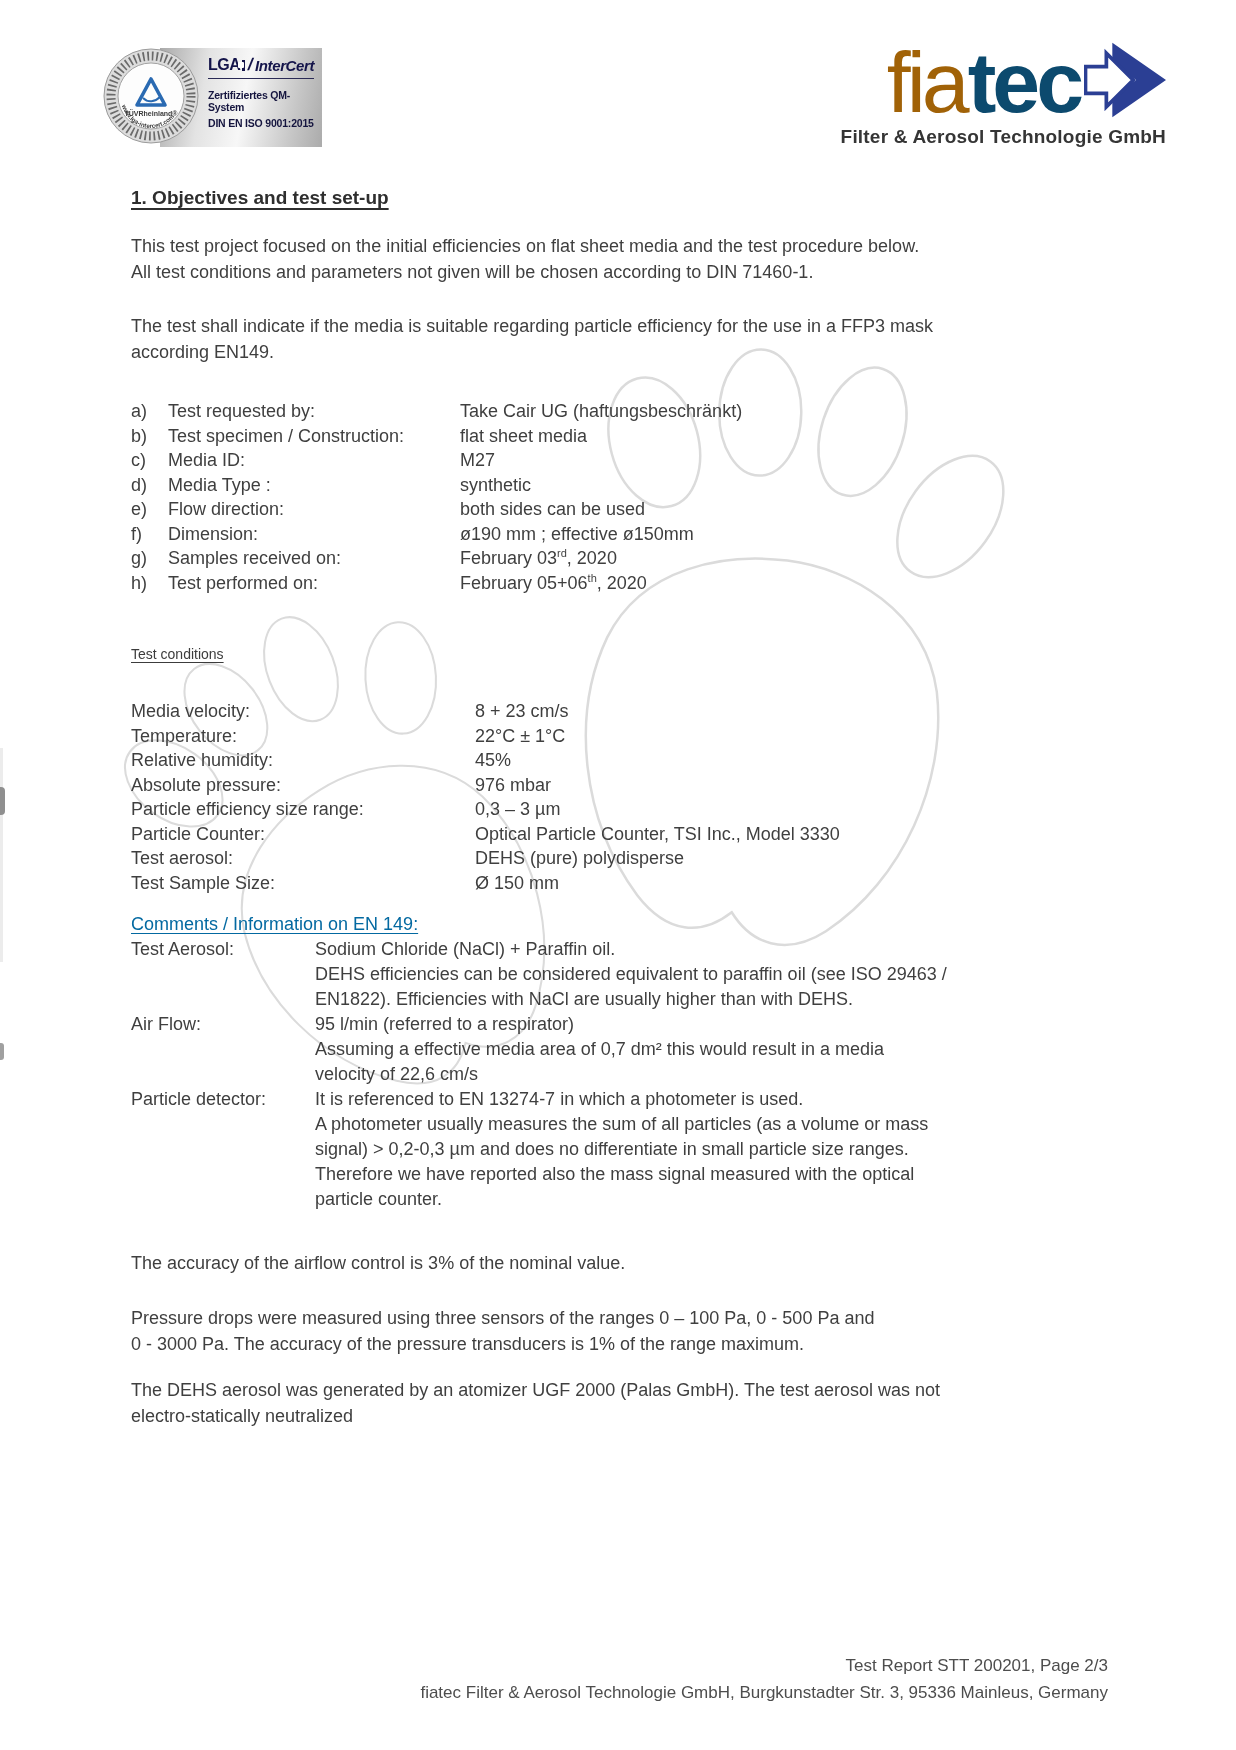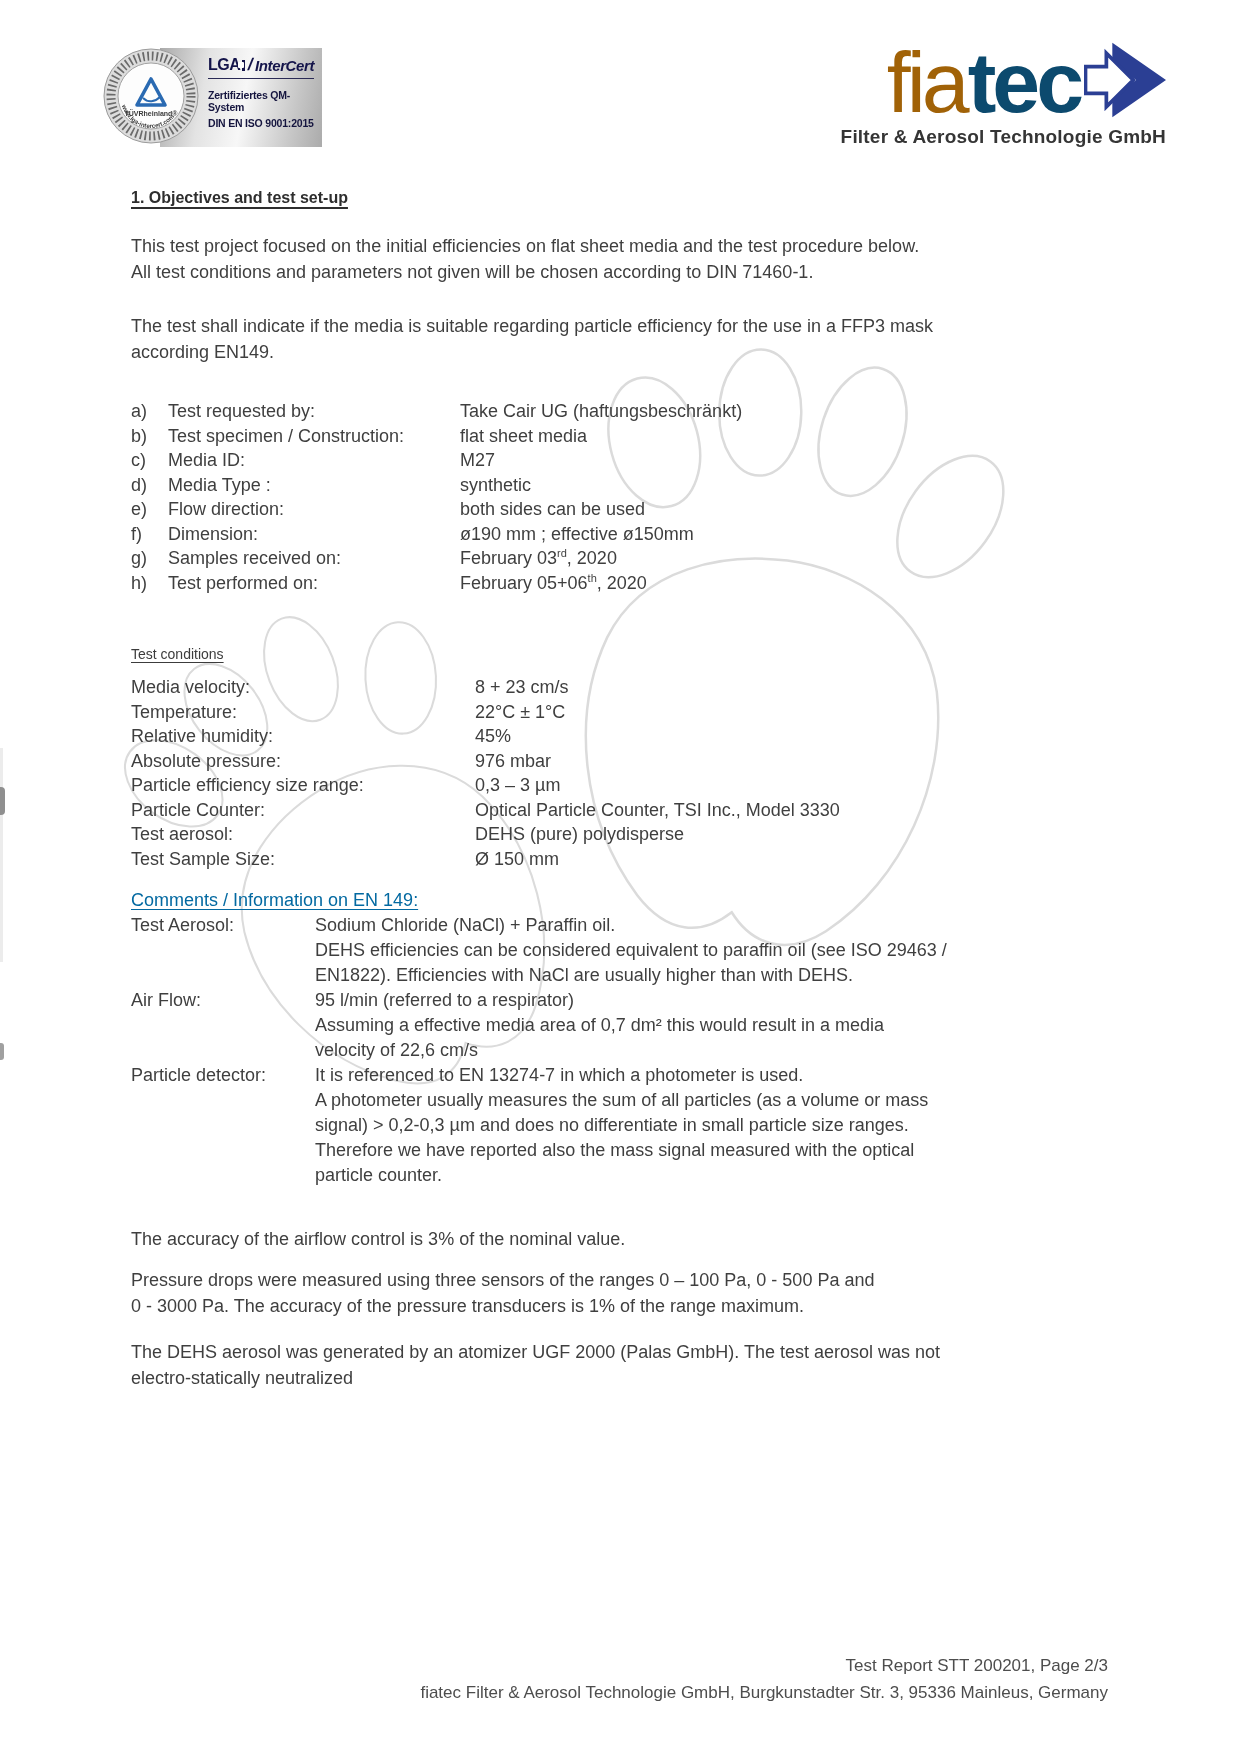--- a/index.html
+++ b/index.html
@@ -35,46 +35,46 @@
   .brand-row{display:flex; align-items:flex-end; justify-content:flex-end;}
   .brand-fia{font-size:86px; line-height:76px; font-weight:500; color:#a16207; letter-spacing:-4px;}
   .brand-tec{font-size:86px; line-height:76px; font-weight:800; color:#0c4a6e; letter-spacing:-4px; margin-left:2px;}
   .brand-arrow{margin-left:4px; margin-bottom:2px;}
   .brand-tagline{margin-top:6px; font-size:19px; font-weight:700; color:#353535; letter-spacing:0.2px;}
 
   
   .main{position:absolute; left:131px; top:185px; width:1000px; z-index:1; font-size:18px; line-height:26px;}
   .line{white-space:nowrap;}
   .h1{
-    font-size:16px; font-weight:bold; color:#2e2e2e;
+    font-size:19px; font-weight:bold; color:#2e2e2e;
     text-decoration:underline; text-underline-offset:4px; text-decoration-thickness:1.5px;
     margin:0 0 0 0; line-height:26px;
   }
   .p1{margin-top:22px;}
   .p2{margin-top:28px;}
 
   .setup{margin-top:34px; line-height:24.5px;}
   .setup-row{display:grid; grid-template-columns:37px 292px auto;}
 
   .h2{
     margin-top:46px; font-size:14px; color:#3c3c3c; line-height:26px;
     text-decoration:underline; text-underline-offset:3px;
   }
-  .conds{margin-top:8px; line-height:24.5px;}
+  .conds{margin-top:32px; line-height:24.5px;}
   .cond-row{display:grid; grid-template-columns:344px auto;}
 
   .h3{
     margin-top:16px; font-size:18px; color:#0369a1; line-height:26px;
     text-decoration:underline; text-underline-offset:3px;
   }
   .comments{line-height:25px;}
   .comment-row{display:grid; grid-template-columns:184px auto;}
 
   .note-a{margin-top:38px;}
-  .note-b{margin-top:15px;}
+  .note-b{margin-top:29px;}
   .note-c{margin-top:20px;}
 
   sup{font-size:11px; vertical-align:super; line-height:0;}
 
   
   .footer{position:absolute; right:128px; top:1652px; z-index:1; text-align:right;
           font-size:17px; line-height:27px; color:#4d4d4d;}
 
   
   .edge-strip{position:absolute; left:0; top:748px; width:3px; height:214px; background:#ececec; z-index:1;}

